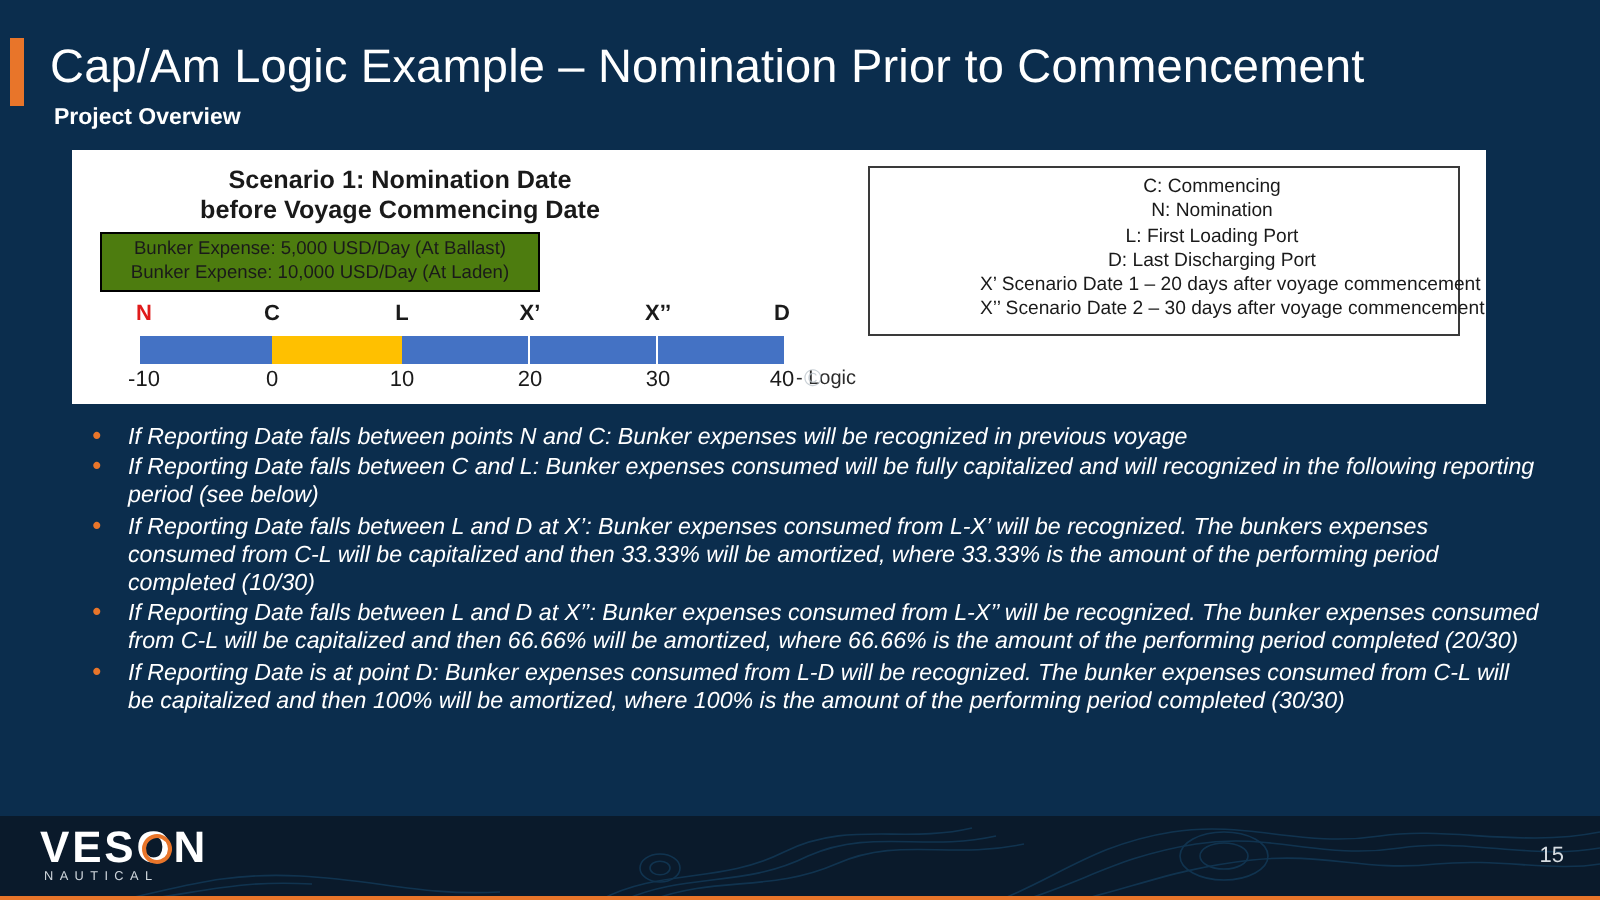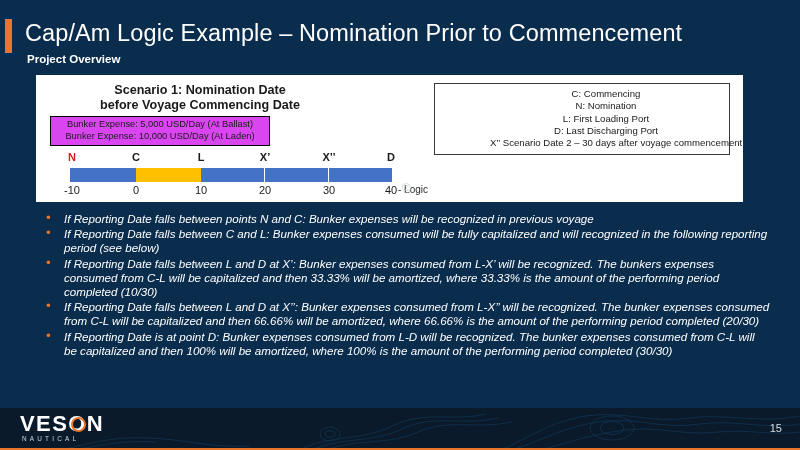--- a/index.html
+++ b/index.html
@@ -59,21 +59,21 @@
     line-height: 15px;
     font-family: "Liberation Sans", sans-serif;
   }
 
   .expense-box {
     position: absolute;
     left: 14px; top: 41px;
     width: 220px;
     border: 1.6px solid #000000;
     padding: 2px 5px 3px 5px;
-    background: #d946ef;
+    background: #4d7c0f;
   }
   .expense-line {
     color: #1a1a1a;
     font-size: 9.3px;
     line-height: 11.5px;
     white-space: nowrap;
   }
 
   
   .timeline {
@@ -283,20 +283,21 @@
       </div>
 
       <div class="watermark">©</div>
     </div>
 
     <div class="legend-box">
       <div class="legend-line">C: Commencing</div>
       <div class="legend-line">N: Nomination</div>
       <div class="legend-line">L: First Loading Port</div>
       <div class="legend-line">D: Last Discharging Port</div>
+      <div class="legend-line">X’ Scenario Date 1 – 20 days after voyage commencement</div>
       <div class="legend-line">X’’ Scenario Date 2 – 30 days after voyage commencement</div>
     </div>
 
   </div>
 
   <div class="bullets">
     <div class="bullet">If Reporting Date falls between points N and C: Bunker expenses will be recognized in previous voyage</div>
     <div class="bullet">If Reporting Date falls between C and L: Bunker expenses consumed will be fully capitalized and will recognized in the following reporting period (see below)</div>
     <div class="bullet">If Reporting Date falls between L and D at X’: Bunker expenses consumed from L-X’ will be recognized. The bunkers expenses consumed from C-L will be capitalized and then 33.33% will be amortized, where 33.33% is the amount of the performing period completed (10/30)</div>
     <div class="bullet">If Reporting Date falls between L and D at X’’: Bunker expenses consumed from L-X’’ will be recognized. The bunker expenses consumed from C-L will be capitalized and then 66.66% will be amortized, where 66.66% is the amount of the performing period completed (20/30)</div>

